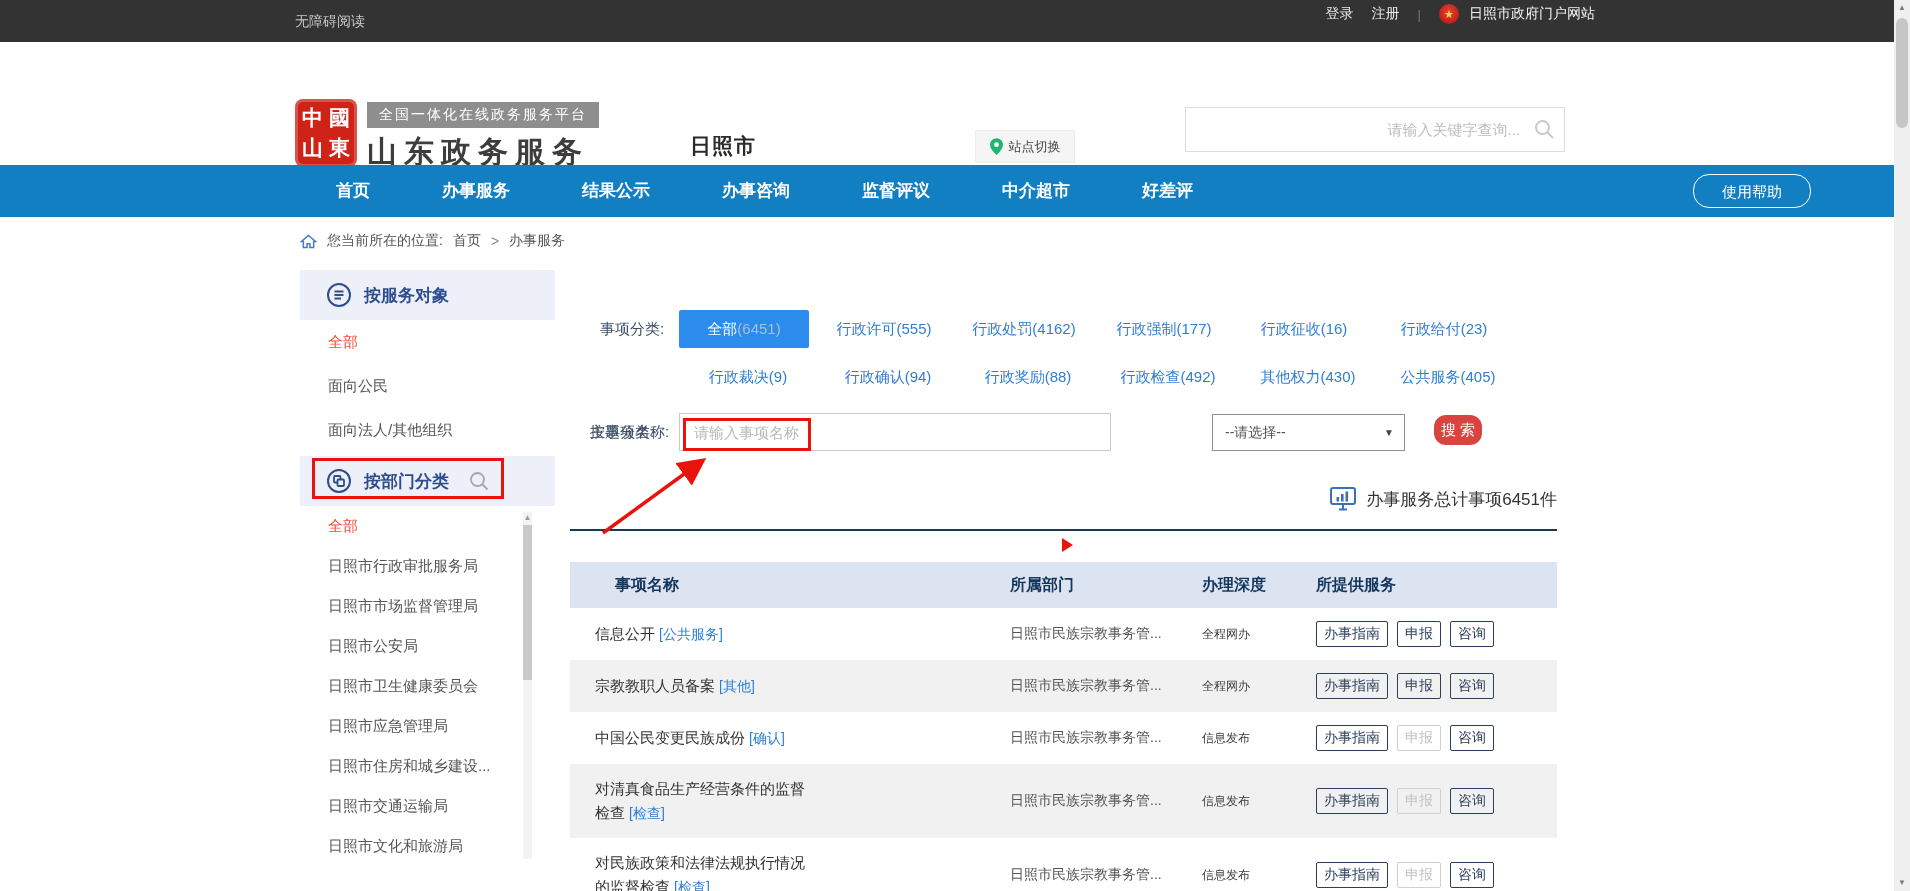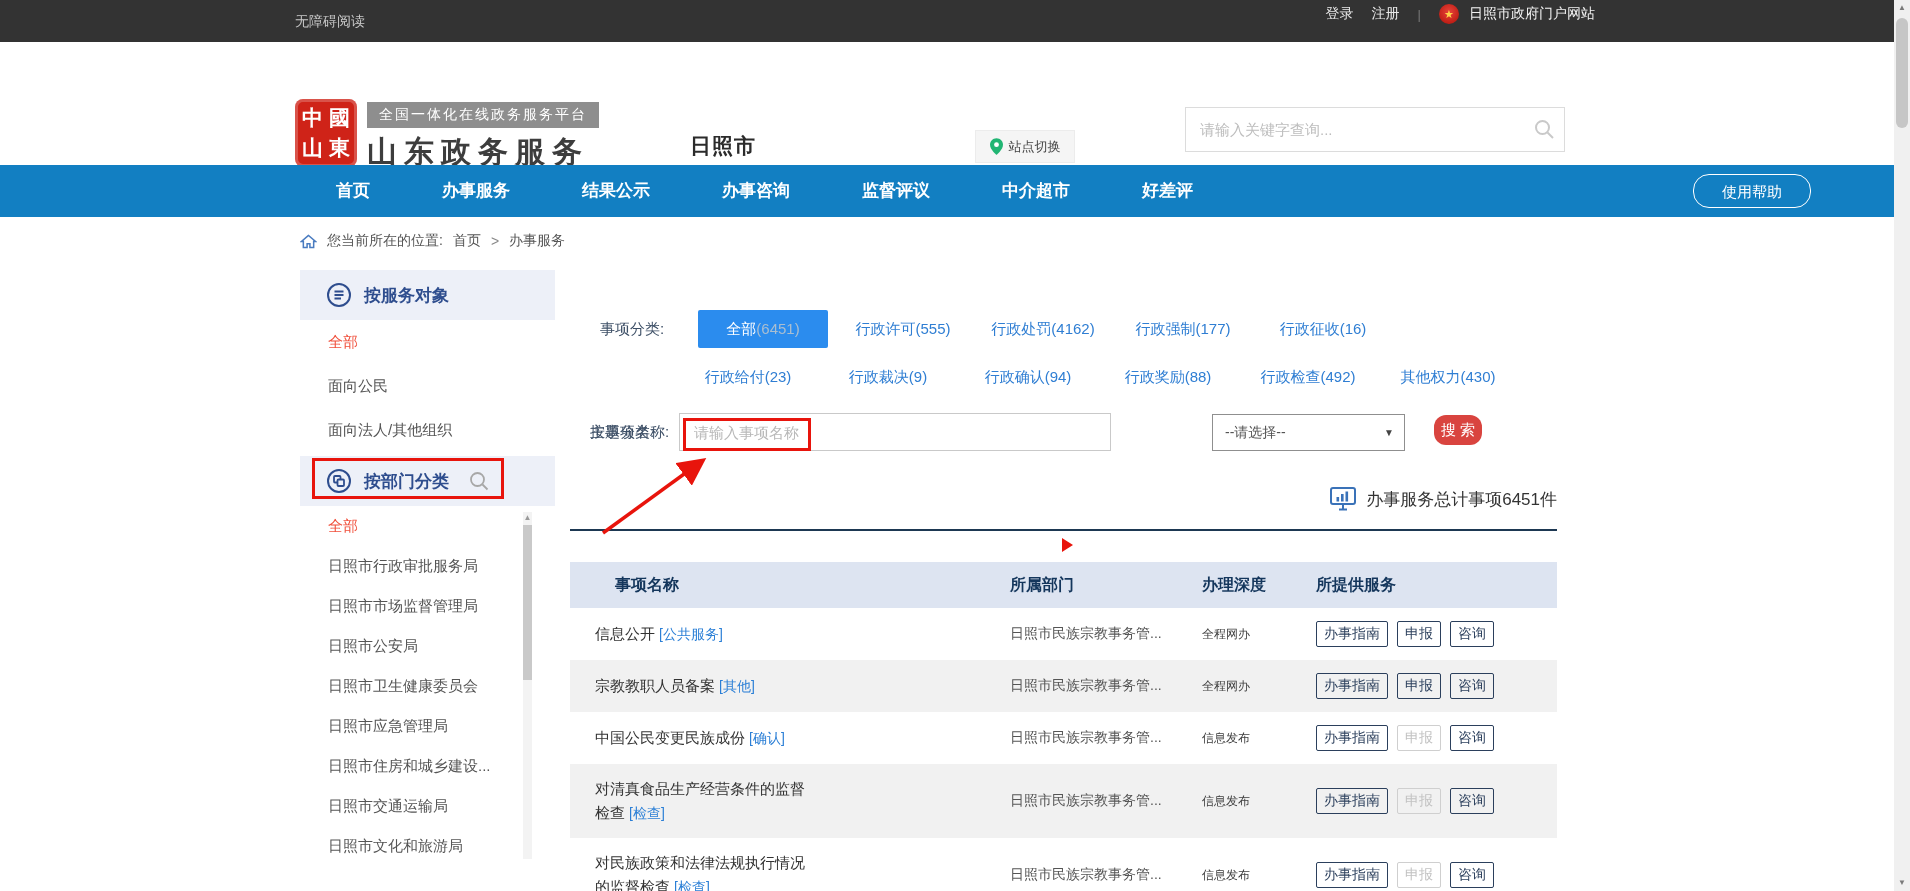--- a/index.html
+++ b/index.html
@@ -21,21 +21,21 @@
   .seal { position:absolute; left:295px; top:57px; width:62px; height:68px; background:#cf2318; border-radius:8px;
     color:#fff; font-family:"Liberation Serif","DejaVu Serif",serif; font-weight:bold; font-size:21px; line-height:30px;
     letter-spacing:6px; text-align:center; padding-top:4px; padding-left:6px; box-shadow:inset 0 0 0 3px rgba(255,255,255,.22); overflow:hidden; }
   .logo-banner { position:absolute; left:367px; top:60px; background:#8e8e8e; color:#fff; font-size:14px;
     letter-spacing:2px; padding:4px 12px; }
   .logo-title { position:absolute; left:367px; top:90px; font-size:30px; font-weight:bold; color:#3d3d3d; letter-spacing:7px; }
   .city { position:absolute; left:690px; top:90px; font-size:21px; font-weight:bold; color:#2b2b2b; letter-spacing:1px; line-height:28px; }
   .site-switch { position:absolute; left:975px; top:88px; width:100px; height:33px; background:#f5f5f5; border:1px solid #ececec;
     display:flex; align-items:center; justify-content:center; gap:6px; font-size:13px; color:#444; cursor:pointer; }
   .hsearch { position:absolute; left:1185px; top:65px; width:380px; height:45px; }
-  .hsearch input { width:100%; height:100%; border:1px solid #dcdcdc; font-size:15px; padding:0 44px 0 14px; color:#333; outline:none; }
+  .hsearch input { width:100%; height:100%; border:1px solid #dcdcdc; font-size:15px; padding:0 44px 0 14px; color:#333; outline:none;text-align:right; }
   .hsearch input::placeholder { color:#bdbdbd; }
   .hsearch .mag { position:absolute; right:10px; top:11px; cursor:pointer; }
   .scopes { position:absolute; left:1188px; top:121px; display:flex; gap:22px; align-items:center; }
   .scope { display:flex; align-items:center; gap:6px; font-size:13px; color:#555; cursor:pointer; }
   .rdo { width:12px; height:12px; border:1px solid #9a9a9a; border-radius:50%; background:#fff; position:relative; display:inline-block; }
   .rdo.checked::after { content:""; position:absolute; left:2px; top:2px; width:6px; height:6px; border-radius:50%; background:#555; }
 
   
   .nav { position:absolute; left:0; top:165px; width:1910px; height:52px; background:#127fc2; }
   .nav-list { display:flex; padding-left:300px; list-style:none; }
@@ -63,21 +63,21 @@
   .side-scroll .sarr { text-align:center; font-size:8px; color:#999; line-height:12px; }
   .side-scroll .sthumb { position:absolute; left:0; top:13px; width:9px; height:155px; background:#c9c9c9; }
 
   
   .main { position:absolute; left:570px; top:265px; width:987px; height:626px; }
   .flabel { font-size:15px; color:#3d4f66; }
   .cat-row { position:absolute; left:30px; top:45px; display:flex; }
   .cat-row .flabel { width:78px; line-height:38px; }
   .tabs { width:852px; display:flex; flex-wrap:wrap; }
   .tab { width:140px; height:38px; line-height:38px; text-align:center; font-size:15px; color:#2f7ed3; cursor:pointer; margin-bottom:10px; white-space:nowrap; }
-  .tab.selected { width:130px; margin-left:20px; margin-right:5px; background:#2b8cee; color:#fff; border-radius:2px; }
+  .tab.selected { width:130px; margin-left:1px; margin-right:5px; background:#2b8cee; color:#fff; border-radius:2px; }
   .tab-count::before { content:"("; } .tab-count::after { content:")"; }
   .tab.selected .tab-count { color:#a9bed1; }
 
   .search-row { position:absolute; left:0; top:148px; width:987px; height:40px; }
   .search-row .flabel { position:absolute; left:20px; top:0; line-height:38px; }
   .name-input { position:absolute; left:109px; top:0; width:432px; height:38px; border:1px solid #c9c9c9; font-size:15px; padding:0 14px; color:#333; outline:none; }
   .name-input::placeholder { color:#b8b8b8; }
   .topic-label { position:absolute; left:574px; top:0; line-height:38px; }
   .topic-select { position:absolute; left:642px; top:1px; width:193px; height:37px; border:1px solid #8f8f8f; background:#fff;
     font-size:14px; color:#555; line-height:35px; padding-left:12px; cursor:pointer; }

